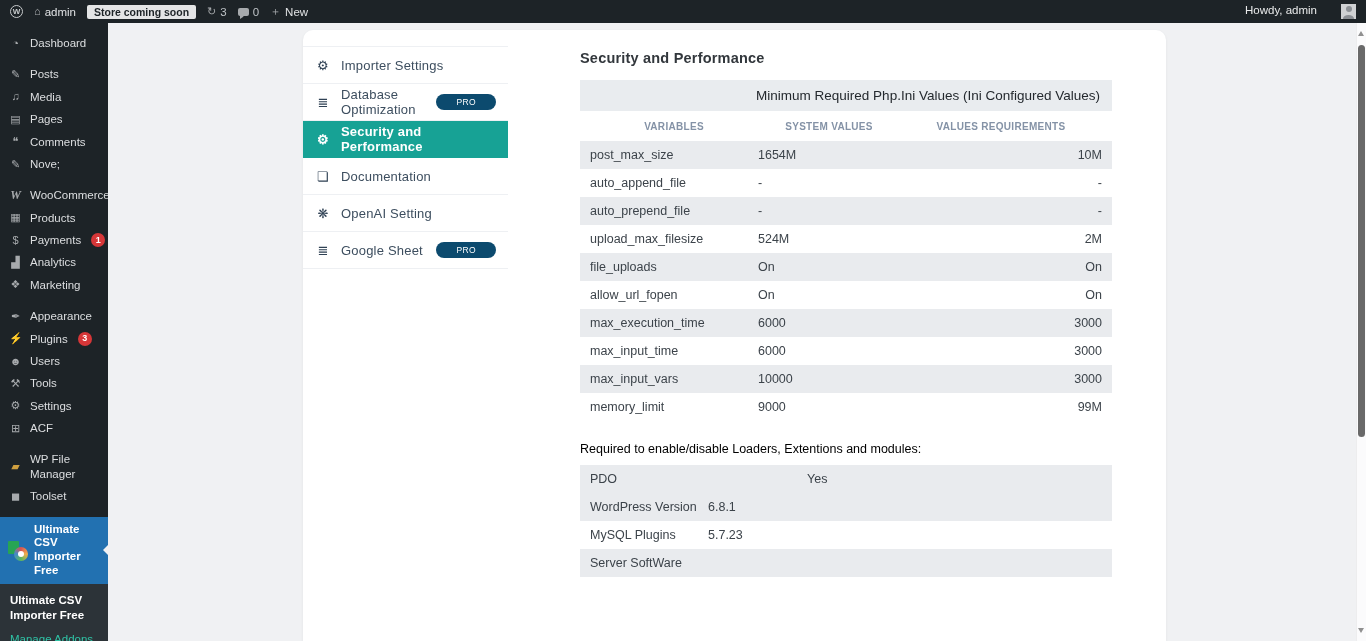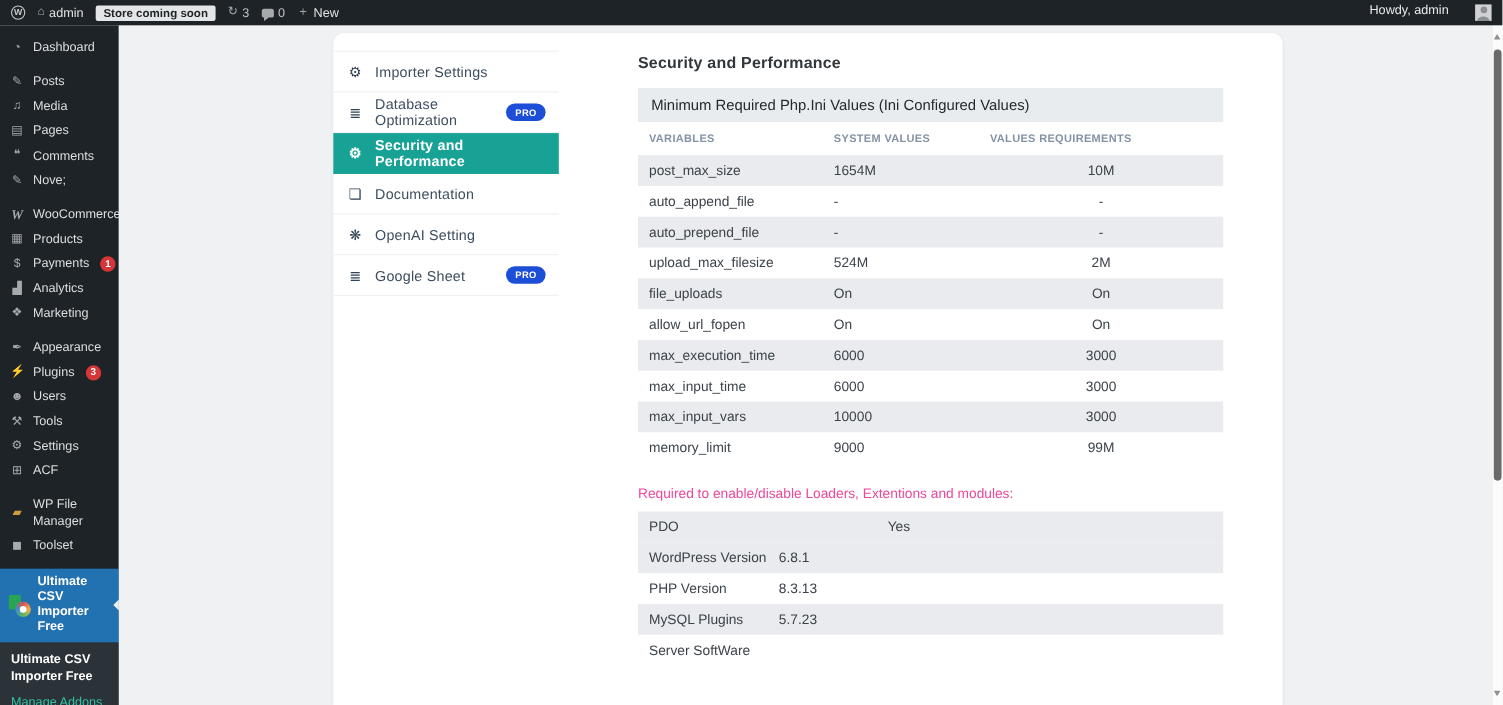--- a/index.html
+++ b/index.html
@@ -71,37 +71,37 @@
   #card { position:absolute; left:195px; top:7px; width:863px; bottom:0; background:#fff;
     border-radius:10px 10px 0 0; box-shadow:0 1px 3px rgba(40,50,70,.07); display:flex; }
 
   .nav-col { width:205px; margin-top:16px; border-top:1px solid #eef0f3; height:fit-content; }
   .nav-item { height:37px; display:flex; align-items:center; padding:0 12px;
     border-bottom:1px solid #eef0f3; font-size:13px; color:#3d4e5f; cursor:pointer; gap:10px;
     letter-spacing:.2px; }
   .nav-item .ni { color:#2f4154; font-size:13px; width:16px; text-align:center; flex-shrink:0; }
   .nav-item.active { background:#17a295; color:#fff; font-weight:bold; border-bottom-color:#17a295; }
   .nav-item.active .ni { color:#fff; }
-  .pro { margin-left:auto; background:#1d4ed8; color:#fff; font-size:8.5px; font-weight:bold;
-    padding:3px 8px; border-radius:9px; letter-spacing:.4px; }
+  .pro { margin-left:auto; background:#0c4a6e; color:#fff; font-size:8.5px; font-weight:normal;
+    padding:3px 20px; border-radius:9px; letter-spacing:.4px; }
 
   .main-col { margin-left:72px; margin-top:12px; width:532px; }
   .page-title { font-size:14.5px; font-weight:bold; color:#32373c; margin:8px 0 14px; letter-spacing:.2px; }
-  .section-header { background:#e9ecef; padding:8px 12px; font-size:13.5px; color:#24292e; font-weight:500; }
+  .section-header { background:#e9ecef; padding:8px 12px; font-size:13.5px; color:#24292e; font-weight:500;text-align:right; }
   .cols { display:flex; padding:10px 10px 9px; font-size:10px; font-weight:bold; color:#8492a6;
-    letter-spacing:.3px; }
+    letter-spacing:.3px;text-align:center; }
   .c1 { width:168px; }
   .c2 { width:142px; }
   .c3 { flex:1; }
   .trow { display:flex; padding:7px 10px; font-size:12.5px; color:#3c434a; line-height:14px; }
   .striped .trow:nth-child(odd) { background:#e9ebee; }
-  .trow .c3 { text-align:center; }
+  .trow .c3 { text-align:right; }
   .pdo-table .c1 { width:217px; }
   .debug-table .c1 { width:118px; }
-  .sub-label { font-size:12.5px; color:#ec4899; margin:21px 0 9px; }
+  .sub-label { font-size:12.5px; color:#000000; margin:21px 0 9px; }
 
   
   #scrollbar { position:absolute; right:0; top:23px; width:10px; bottom:0;
     background:#fbfbfc; border-left:1px solid #ededee; }
   .sb-up { position:absolute; top:5px; left:1px; width:0; height:0;
     border:3.5px solid transparent; border-bottom:5px solid #909090; cursor:pointer; }
   .sb-thumb { position:absolute; top:22px; left:1px; width:7px; height:392px;
     background:#696969; border-radius:4px; cursor:pointer; }
   .sb-down { position:absolute; bottom:5px; left:1px; width:0; height:0;
     border:3.5px solid transparent; border-top:5px solid #909090; cursor:pointer; }
@@ -349,24 +349,20 @@
                 <span class="c2">Yes</span>
               </div>
             </div>
 
           <div class="striped debug-table">
               <div class="trow">
                 <span class="c1">WordPress Version</span>
                 <span class="c2">6.8.1</span>
               </div>
               <div class="trow">
-                <span class="c1">PHP Version</span>
-                <span class="c2">8.3.13</span>
-              </div>
-              <div class="trow">
                 <span class="c1">MySQL Plugins</span>
                 <span class="c2">5.7.23</span>
               </div>
               <div class="trow">
                 <span class="c1">Server SoftWare</span>
                 <span class="c2"></span>
               </div>
             </div>
         </div>
 

